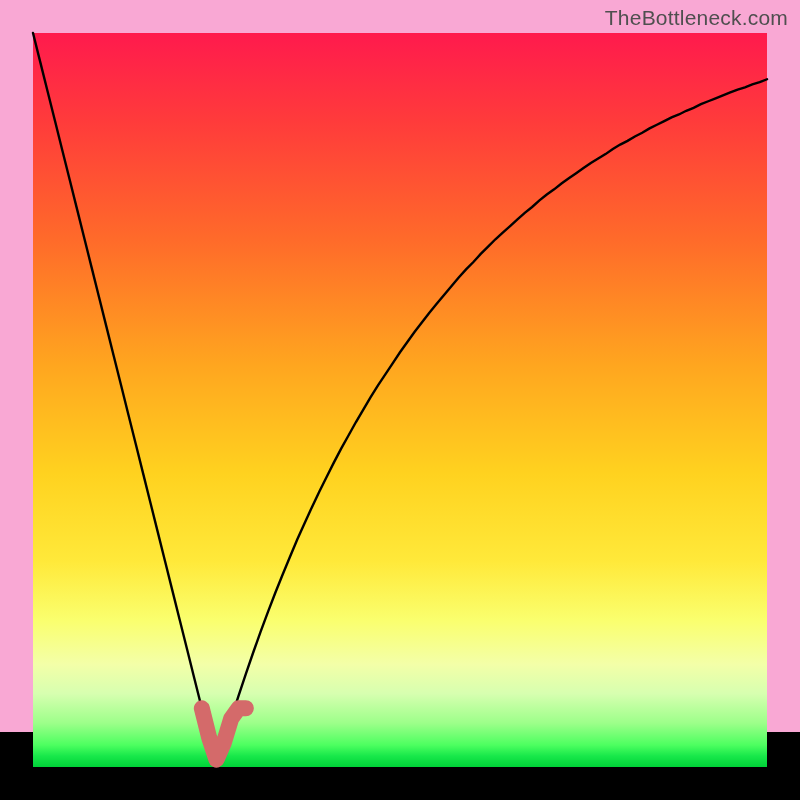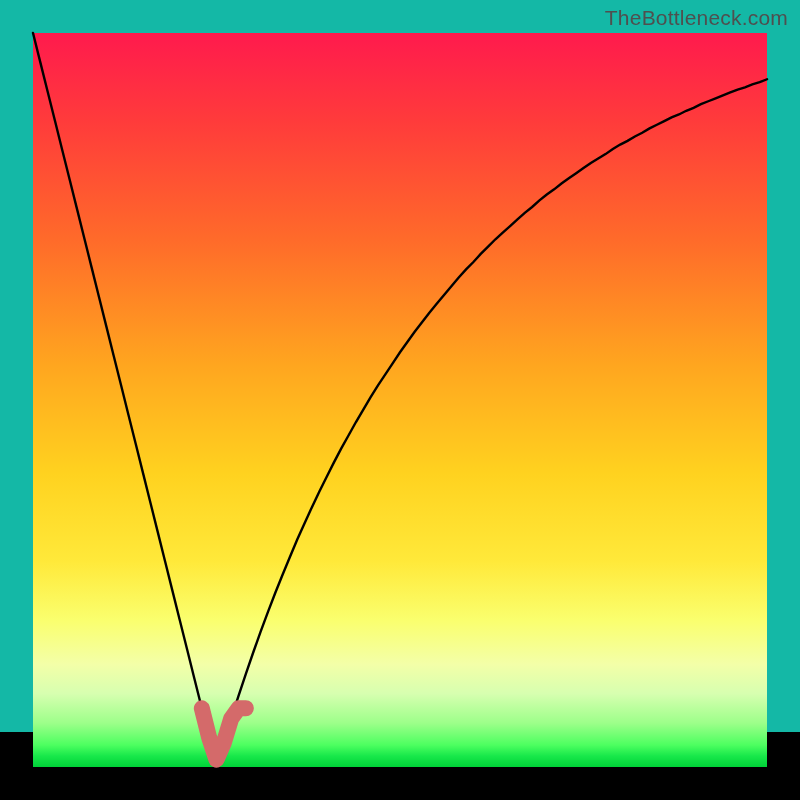--- a/index.html
+++ b/index.html
@@ -10,21 +10,21 @@
     background: #000;
     overflow: hidden;
     font-family: Arial, Helvetica, sans-serif;
   }
   .frame {
     position: absolute;
     left: 0;
     top: 0;
     width: 800px;
     height: 732px;
-    background: #14b8a6;
+    background: #f9a8d4;
   }
   .plot {
     position: absolute;
     left: 33px;
     top: 33px;
     width: 734px;
     height: 734px;
     
     background: linear-gradient(
       to bottom,

